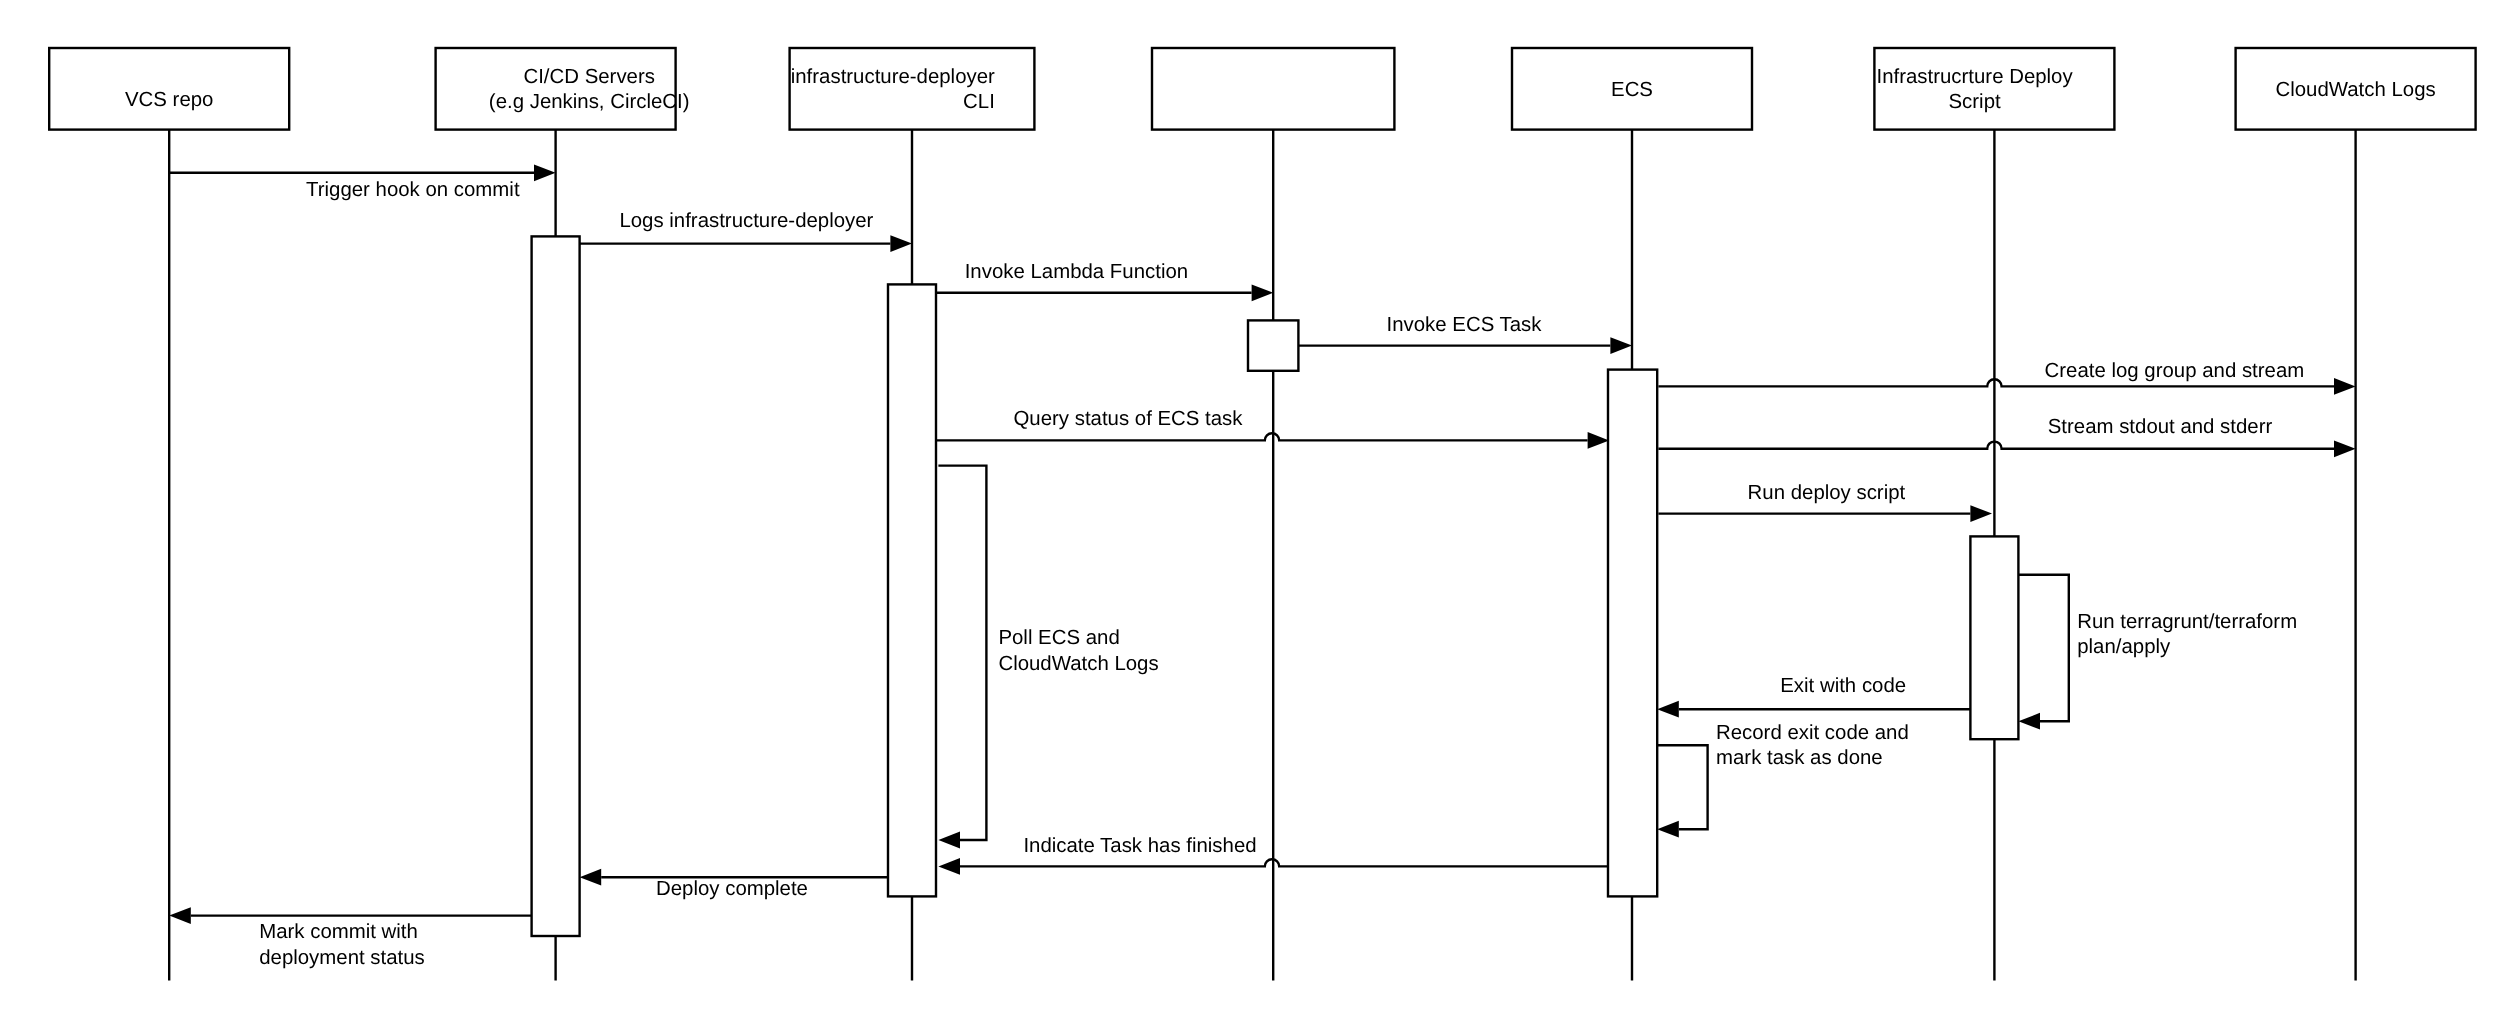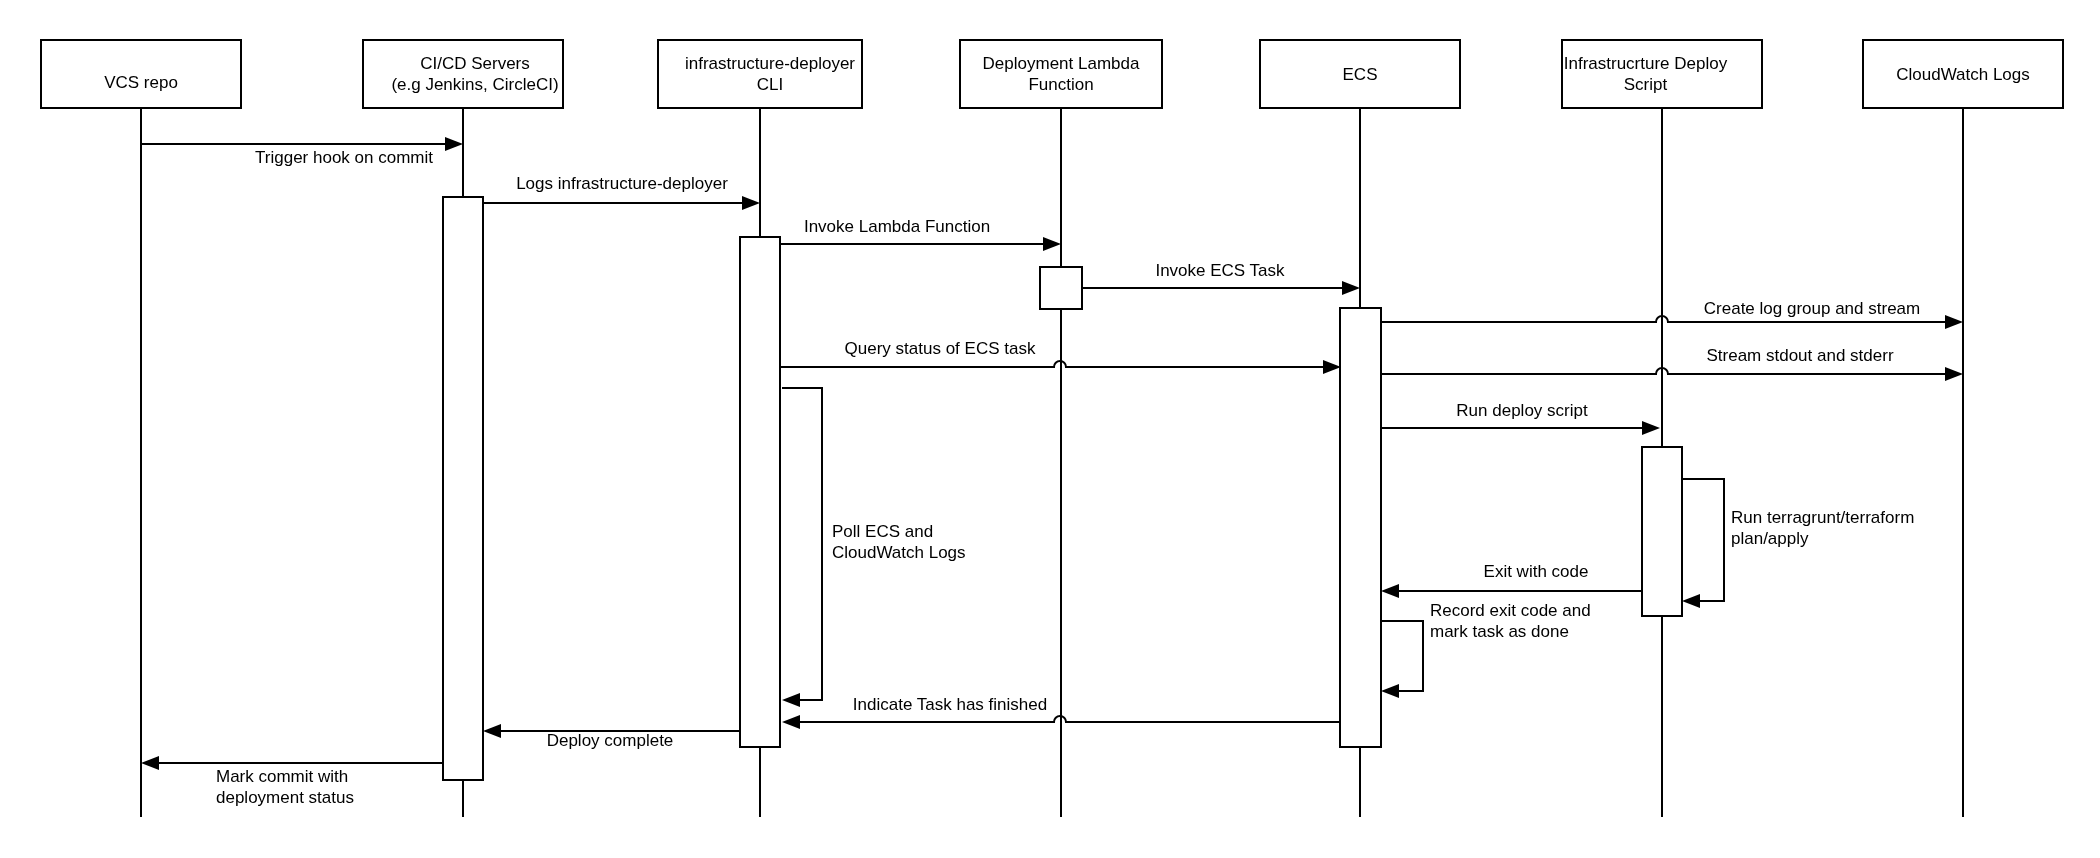--- a/index.html
+++ b/index.html
@@ -103,26 +103,24 @@
 
       <path d="M740 731 H501"></path>
       <polygon points="483,731 501,724 501,738" fill="#000000" stroke="none"></polygon>
 
       <path d="M443 763 H159"></path>
       <polygon points="141,763 159,756 159,770" fill="#000000" stroke="none"></polygon>
     </g>
   </svg>
 
   <div class="lbl actor-lbl" style="left:41px;top:40px;width:200px;height:84px;">VCS repo</div>
-  <div class="lbl actor-lbl" style="left:363px;top:40px;width:224px;height:68px;">CI/CD Servers
+  <div class="lbl actor-lbl" style="left:379px;top:40px;width:224px;height:68px;">CI/CD Servers
 (e.g Jenkins, CircleCI)</div>
-  <div class="lbl actor-lbl" style="left:684px;top:40px;width:172px;height:68px;">infrastructure-deployer
+  <div class="lbl actor-lbl" style="left:658px;top:40px;width:172px;height:68px;text-align:right;">infrastructure-deployer
 CLI</div>
-  <div class="lbl actor-lbl" style="left:960px;top:40px;width:202px;height:68px;">Deployment Lambda
-Function</div>
   <div class="lbl actor-lbl" style="left:1260px;top:40px;width:200px;height:68px;">ECS</div>
   <div class="lbl actor-lbl" style="left:1562px;top:40px;width:167px;height:68px;">Infrastrucrture Deploy
 Script</div>
   <div class="lbl actor-lbl" style="left:1863px;top:40px;width:200px;height:68px;">CloudWatch Logs</div>
 
   <div class="lbl msg-lbl" style="left:300px;top:147px;margin-left:44px;">Trigger hook on commit</div>
   <div class="lbl msg-lbl" style="left:622px;top:173px;">Logs infrastructure-deployer</div>
   <div class="lbl msg-lbl" style="left:897px;top:216px;">Invoke Lambda Function</div>
   <div class="lbl msg-lbl" style="left:1220px;top:260px;">Invoke ECS Task</div>
   <div class="lbl msg-lbl" style="left:1812px;top:298px;">Create log group and stream</div>

